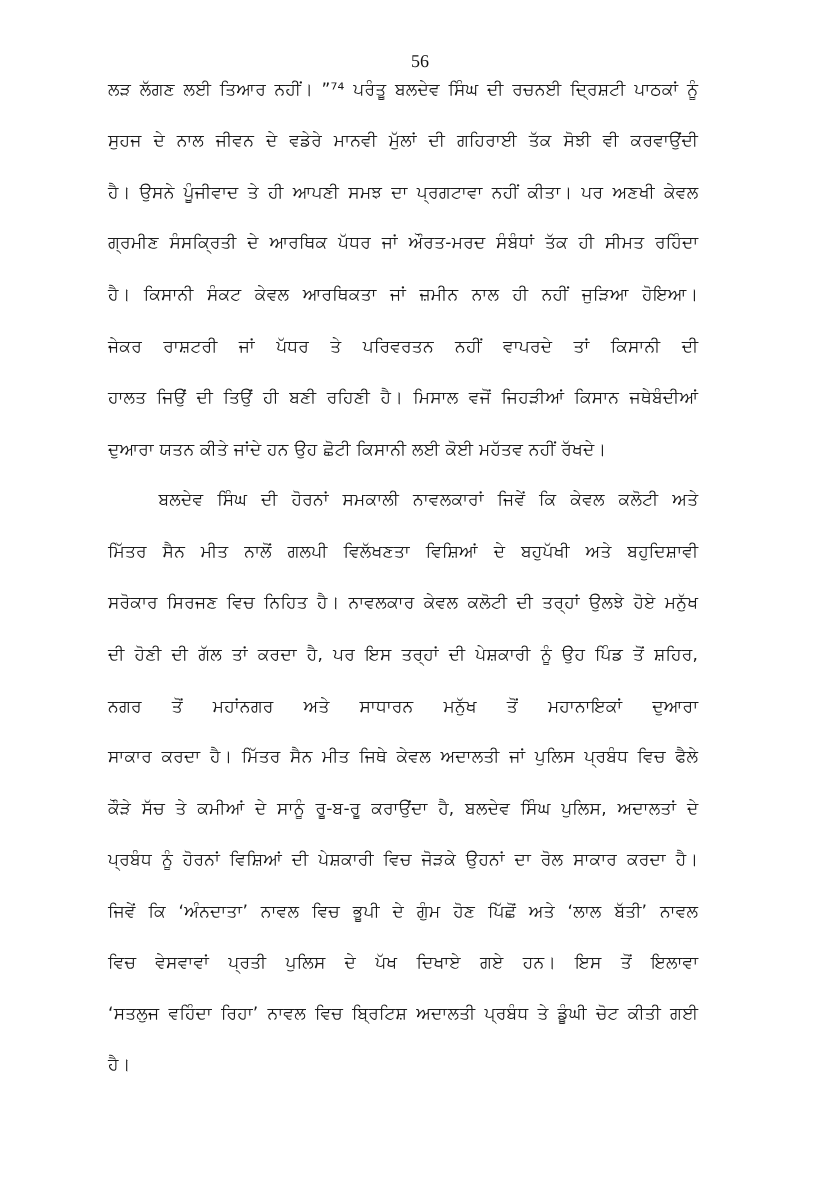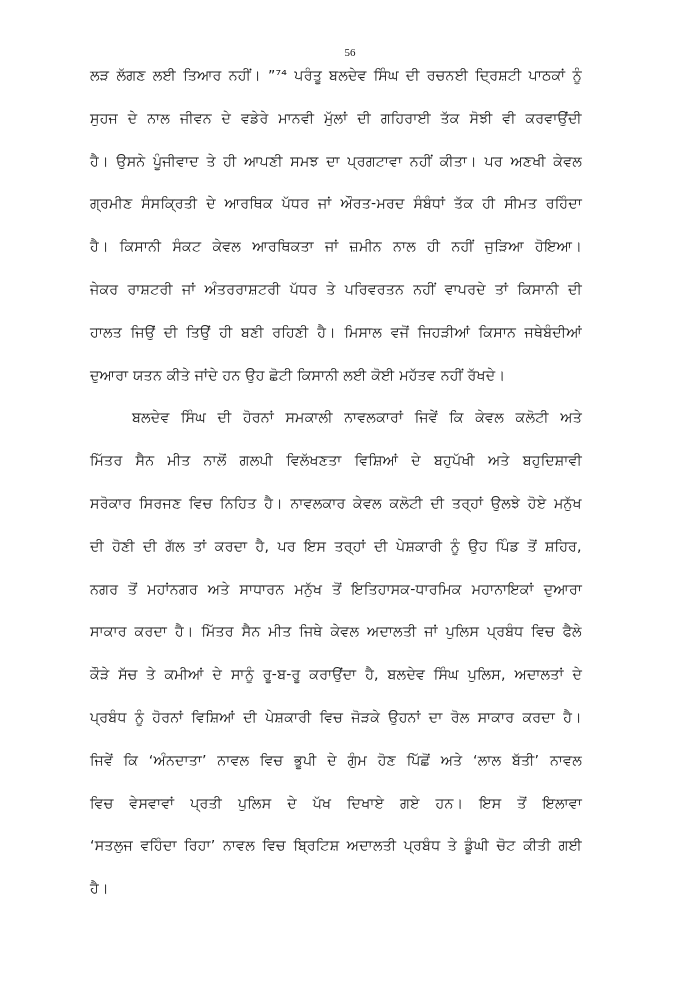--- a/index.html
+++ b/index.html
@@ -14,21 +14,21 @@
       overflow: hidden;
       color: #111111;
     }
     .page-number {
       position: absolute;
       top: 42px;
       left: 0;
       width: 700px;
       text-align: center;
       font-family: "Liberation Serif", "DejaVu Serif", serif;
-      font-size: 11px;
+      font-size: 15px;
       line-height: 20px;
       color: #111;
     }
     .body-text {
       position: absolute;
       top: 60px;
       left: 90px;
       width: 492px;
       font-family: "DejaVu Sans", "Liberation Sans", sans-serif;
       font-size: 14.2px;
@@ -132,21 +132,20 @@
         <span class="w">ਨਾਲ</span>
         <span class="w">ਹੀ</span>
         <span class="w">ਨਹੀਂ</span>
         <span class="w">ਜੁੜਿਆ</span>
         <span class="w">ਹੋਇਆ।</span>
       </div>
     <div class="line">
         <span class="w">ਜੇਕਰ</span>
         <span class="w">ਰਾਸ਼ਟਰੀ</span>
         <span class="w">ਜਾਂ</span>
-        <span class="w">ਅੰਤਰਰਾਸ਼ਟਰੀ</span>
         <span class="w">ਪੱਧਰ</span>
         <span class="w">ਤੇ</span>
         <span class="w">ਪਰਿਵਰਤਨ</span>
         <span class="w">ਨਹੀਂ</span>
         <span class="w">ਵਾਪਰਦੇ</span>
         <span class="w">ਤਾਂ</span>
         <span class="w">ਕਿਸਾਨੀ</span>
         <span class="w">ਦੀ</span>
       </div>
     <div class="line">
@@ -228,21 +227,20 @@
         <span class="w">ਸ਼ਹਿਰ,</span>
       </div>
     <div class="line">
         <span class="w">ਨਗਰ</span>
         <span class="w">ਤੋਂ</span>
         <span class="w">ਮਹਾਂਨਗਰ</span>
         <span class="w">ਅਤੇ</span>
         <span class="w">ਸਾਧਾਰਨ</span>
         <span class="w">ਮਨੁੱਖ</span>
         <span class="w">ਤੋਂ</span>
-        <span class="w">ਇਤਿਹਾਸਕ-ਧਾਰਮਿਕ</span>
         <span class="w">ਮਹਾਨਾਇਕਾਂ</span>
         <span class="w">ਦੁਆਰਾ</span>
       </div>
     <div class="line">
         <span class="w">ਸਾਕਾਰ</span>
         <span class="w">ਕਰਦਾ</span>
         <span class="w">ਹੈ।</span>
         <span class="w">ਮਿੱਤਰ</span>
         <span class="w">ਸੈਨ</span>
         <span class="w">ਮੀਤ</span>

